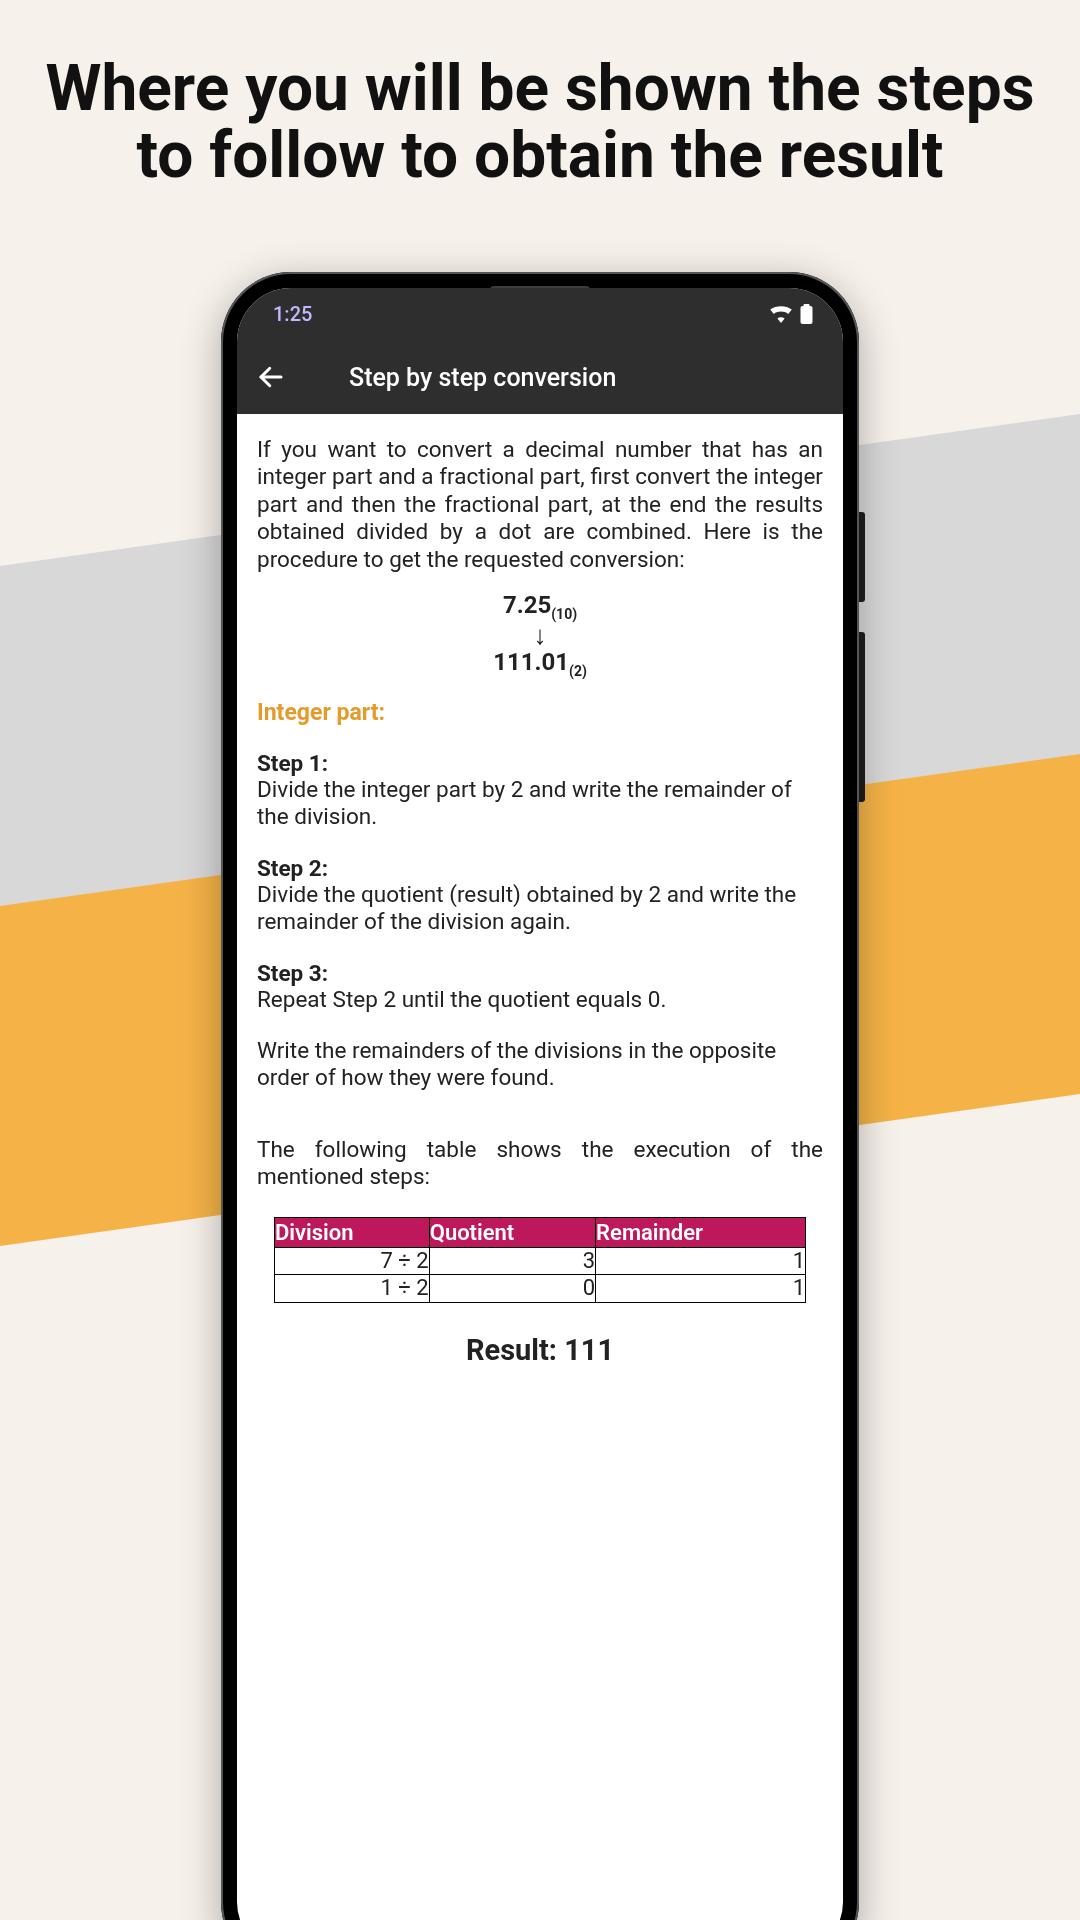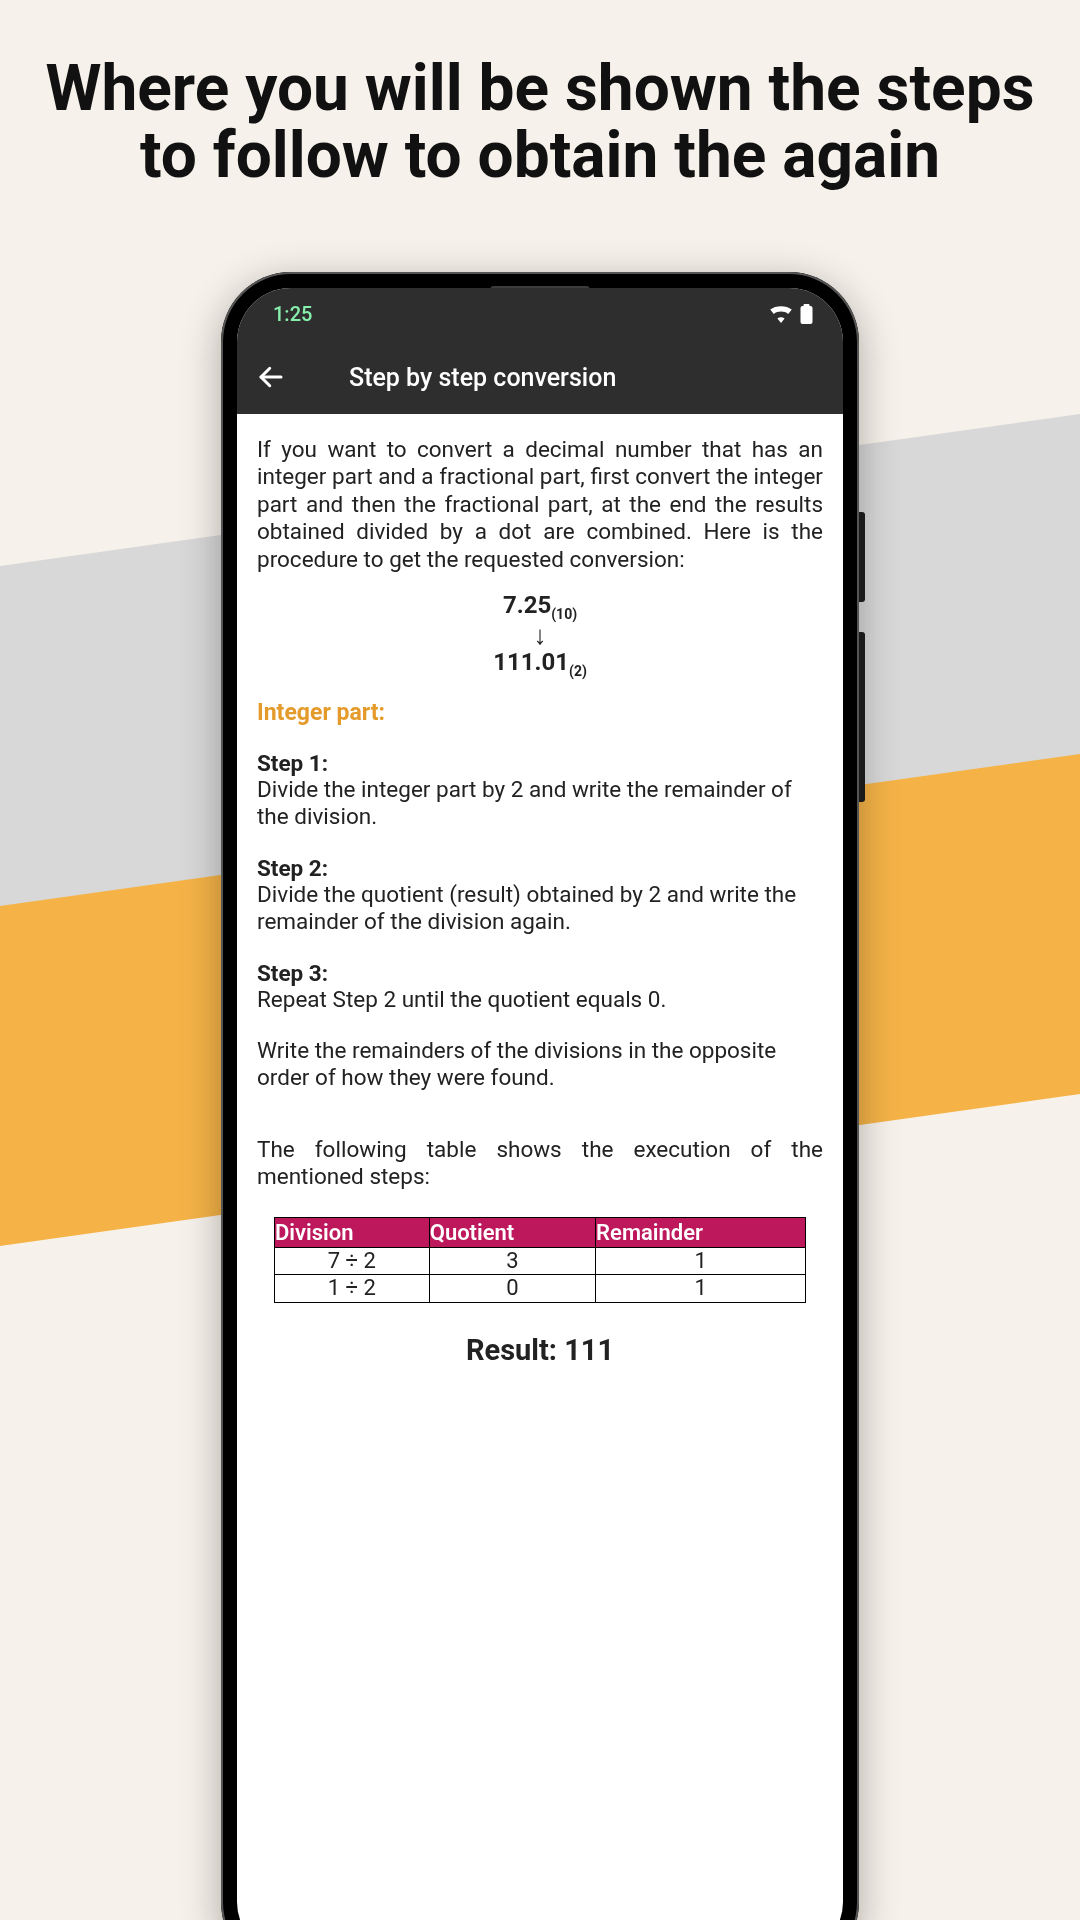--- a/index.html
+++ b/index.html
@@ -55,21 +55,21 @@
     display: flex;
     flex-direction: column;
   }
   .status-bar {
     height: 52px;
     background: #2e2e2e;
     display: flex;
     align-items: center;
     justify-content: space-between;
     padding: 0 30px 0 36px;
-    color: #86efac;
+    color: #c4b5fd;
     font-size: 20px;
     font-weight: 500;
     position: relative;
   }
   .camera { width: 18px; height: 18px; background: #0a0a0a; border-radius: 50%; box-shadow: inset 2px 2px 3px #222; position: absolute; left: 130px; top: 16px; }
   .speaker { width: 100px; height: 8px; background: #3c3c3c; border-radius: 4px; position: absolute; left: 50%; top: 14px; transform: translateX(-50%);}
   .status-icons { display: flex; gap: 8px; align-items: center; }
   .wifi-icon svg, .battery-icon svg { display: block; }
   .app-bar {
     height: 74px;
@@ -107,35 +107,35 @@
   }
   .div-table th {
     background: #be185d;
     color: #fff;
     font-weight: 600;
     padding: 2px 0;
     border: 1.5px solid #000;
   }
   .div-table td {
     border: 1.5px solid #000;
-    text-align: center;
+    text-align: right;
     padding: 0px 0;
     line-height:1.2;
     margin-top:46px;
   }
   .result-line { text-align: center; font-weight: 700; font-size: 29px; margin-top: 30px; }
 </style>
 </head>
 <body>
 
 <div class="bg-stripe-gray1"></div>
 <div class="bg-stripe-orange1"></div>
 <div class="bg-stripe-gray2"></div>
 
-<div class="headline">Where you will be shown the steps to follow to obtain the again</div>
+<div class="headline">Where you will be shown the steps to follow to obtain the result</div>
 
 <div class="phone">
   <div class="phone-side-btn b1"></div>
   <div class="phone-side-btn b2"></div>
   <div class="speaker"></div>
   <div class="camera"></div>
 
   <div class="screen">
 
     <div class="status-bar">

